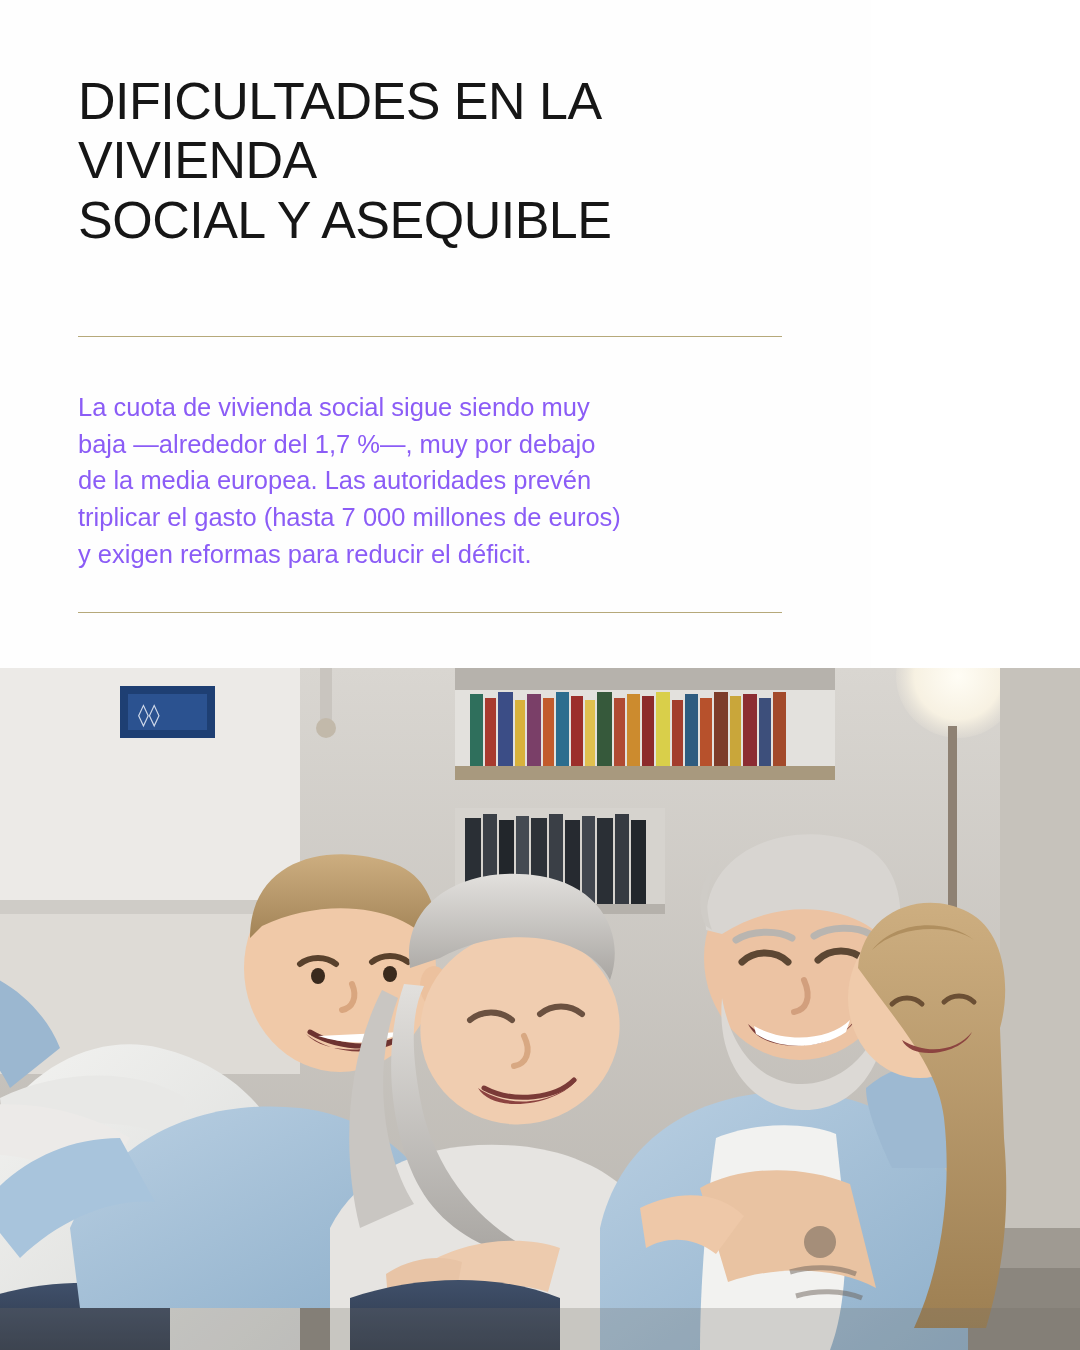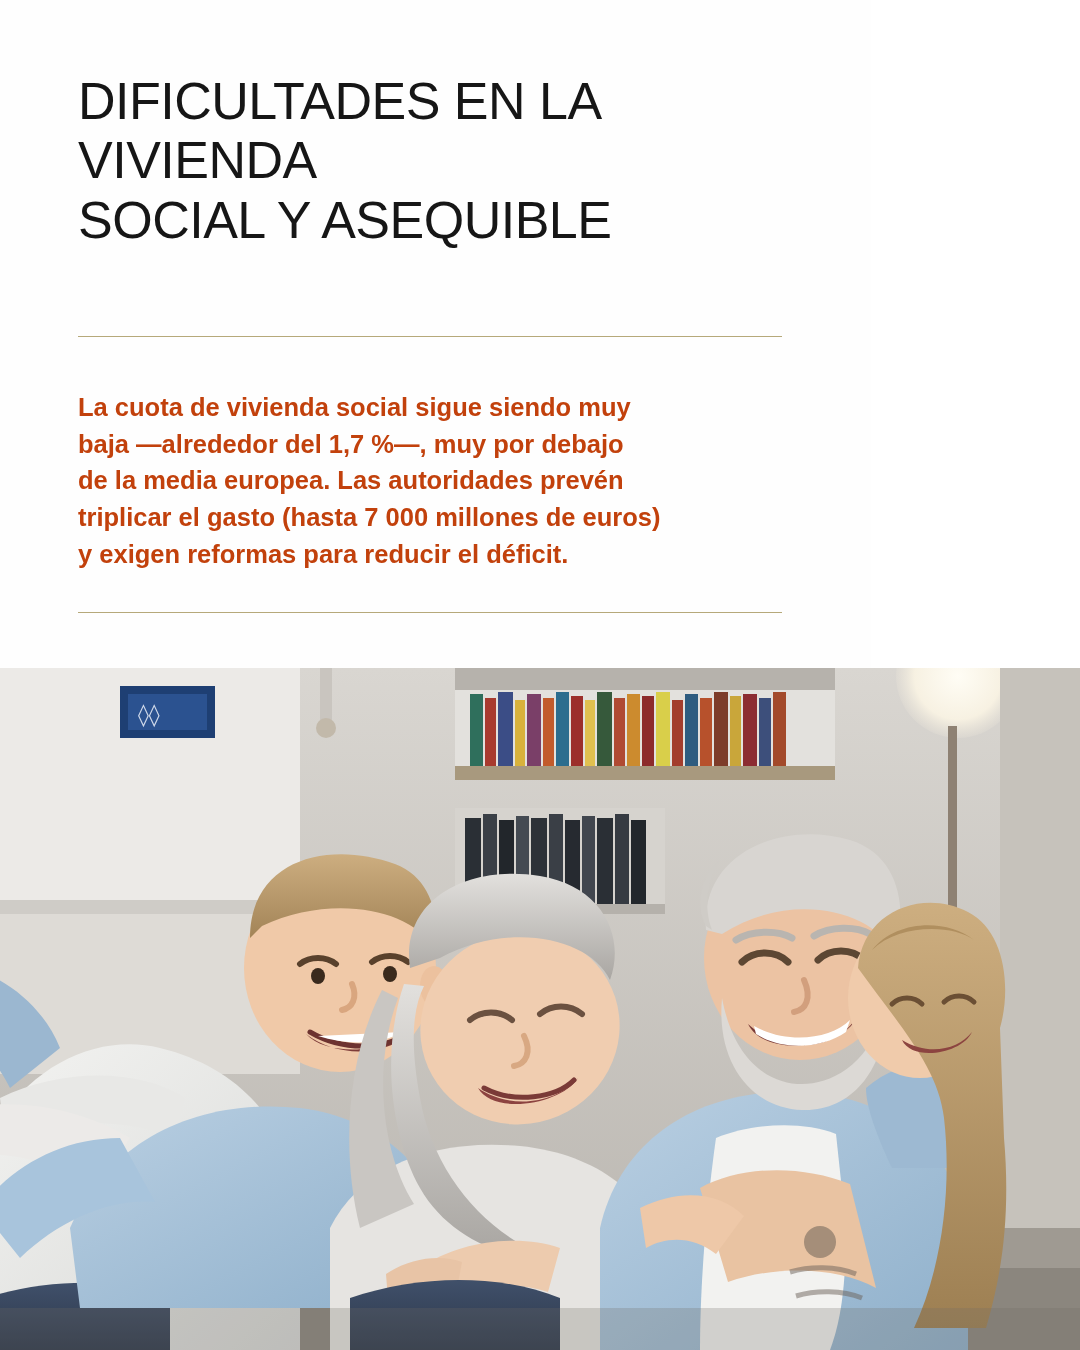--- a/index.html
+++ b/index.html
@@ -58,24 +58,24 @@
     height: 1px;
     background: #a99a63;
     opacity: 0.85;
     width: 704px;
   }
 
   .body-copy {
     margin-top: 52px;
     font-size: 25.5px;
     line-height: 1.44;
-    color: #c2410c;
+    color: #8b5cf6;
     max-width: 672px;
     white-space: pre-line;
-    font-weight: 700;
+    font-weight: 400;
   }
 
   .rule-bottom-wrap {
     position: absolute;
     left: 78px;
     top: 612px;
   }
 
   
   .photo {

